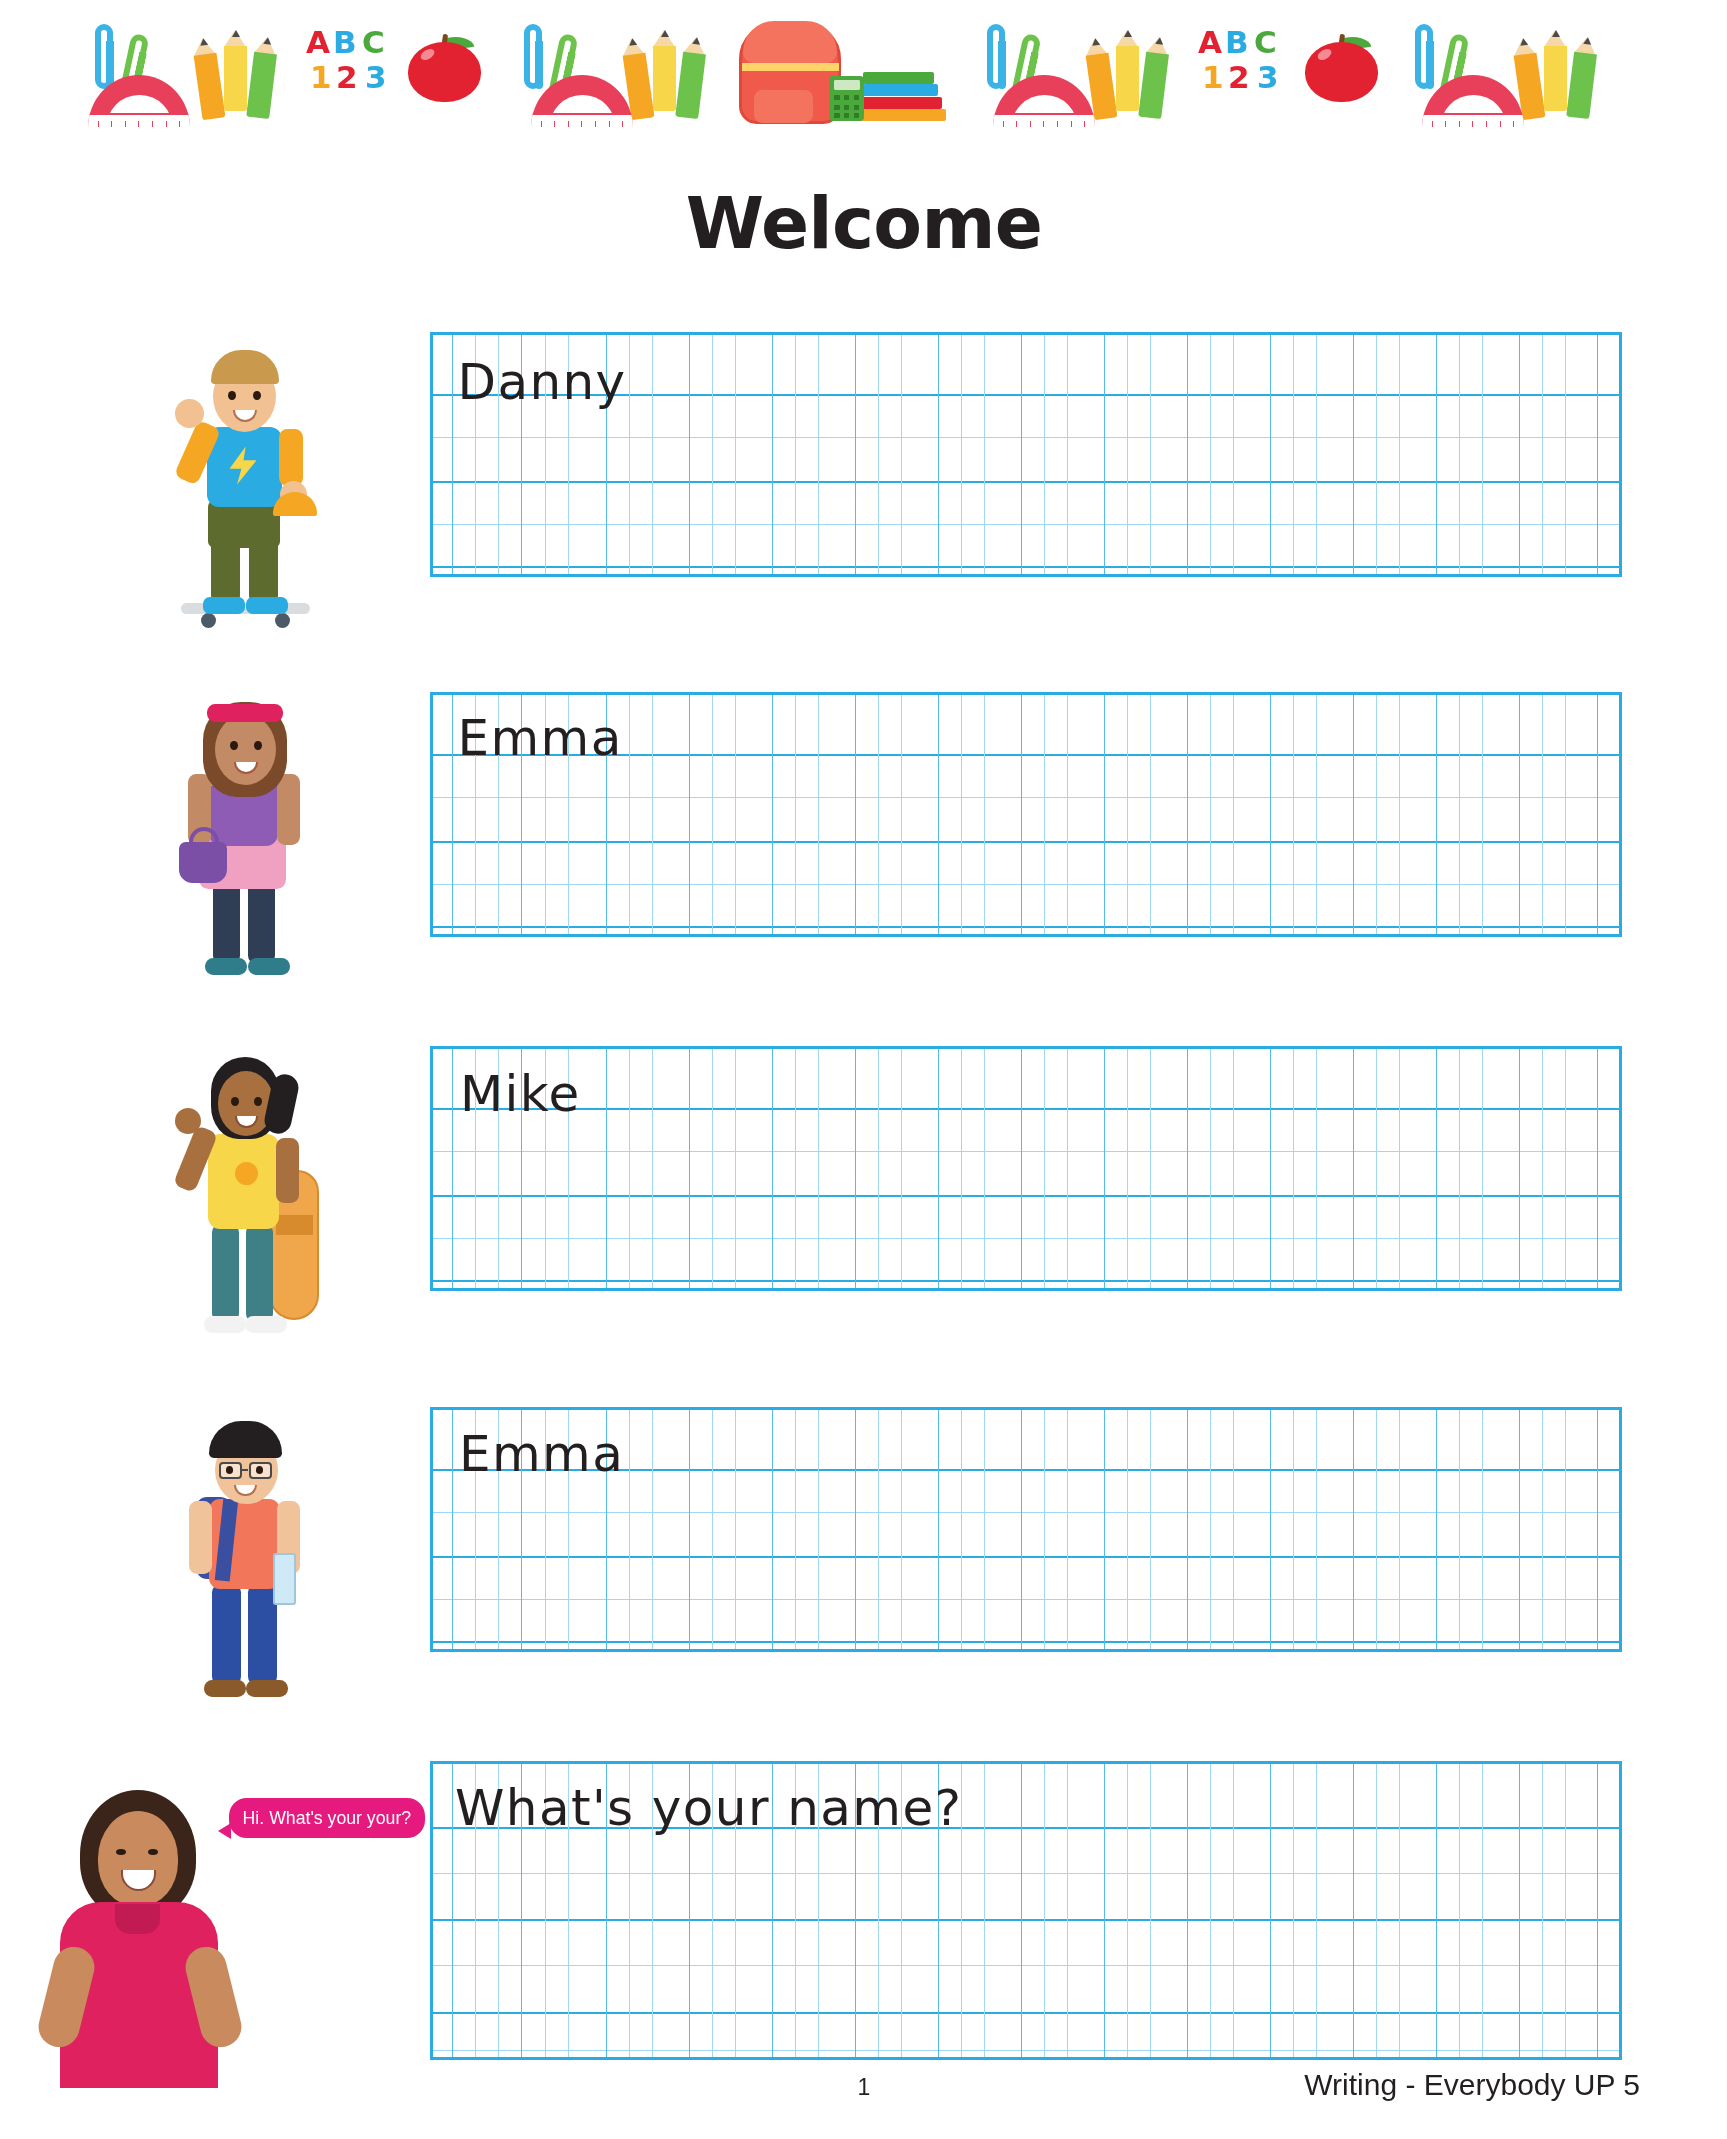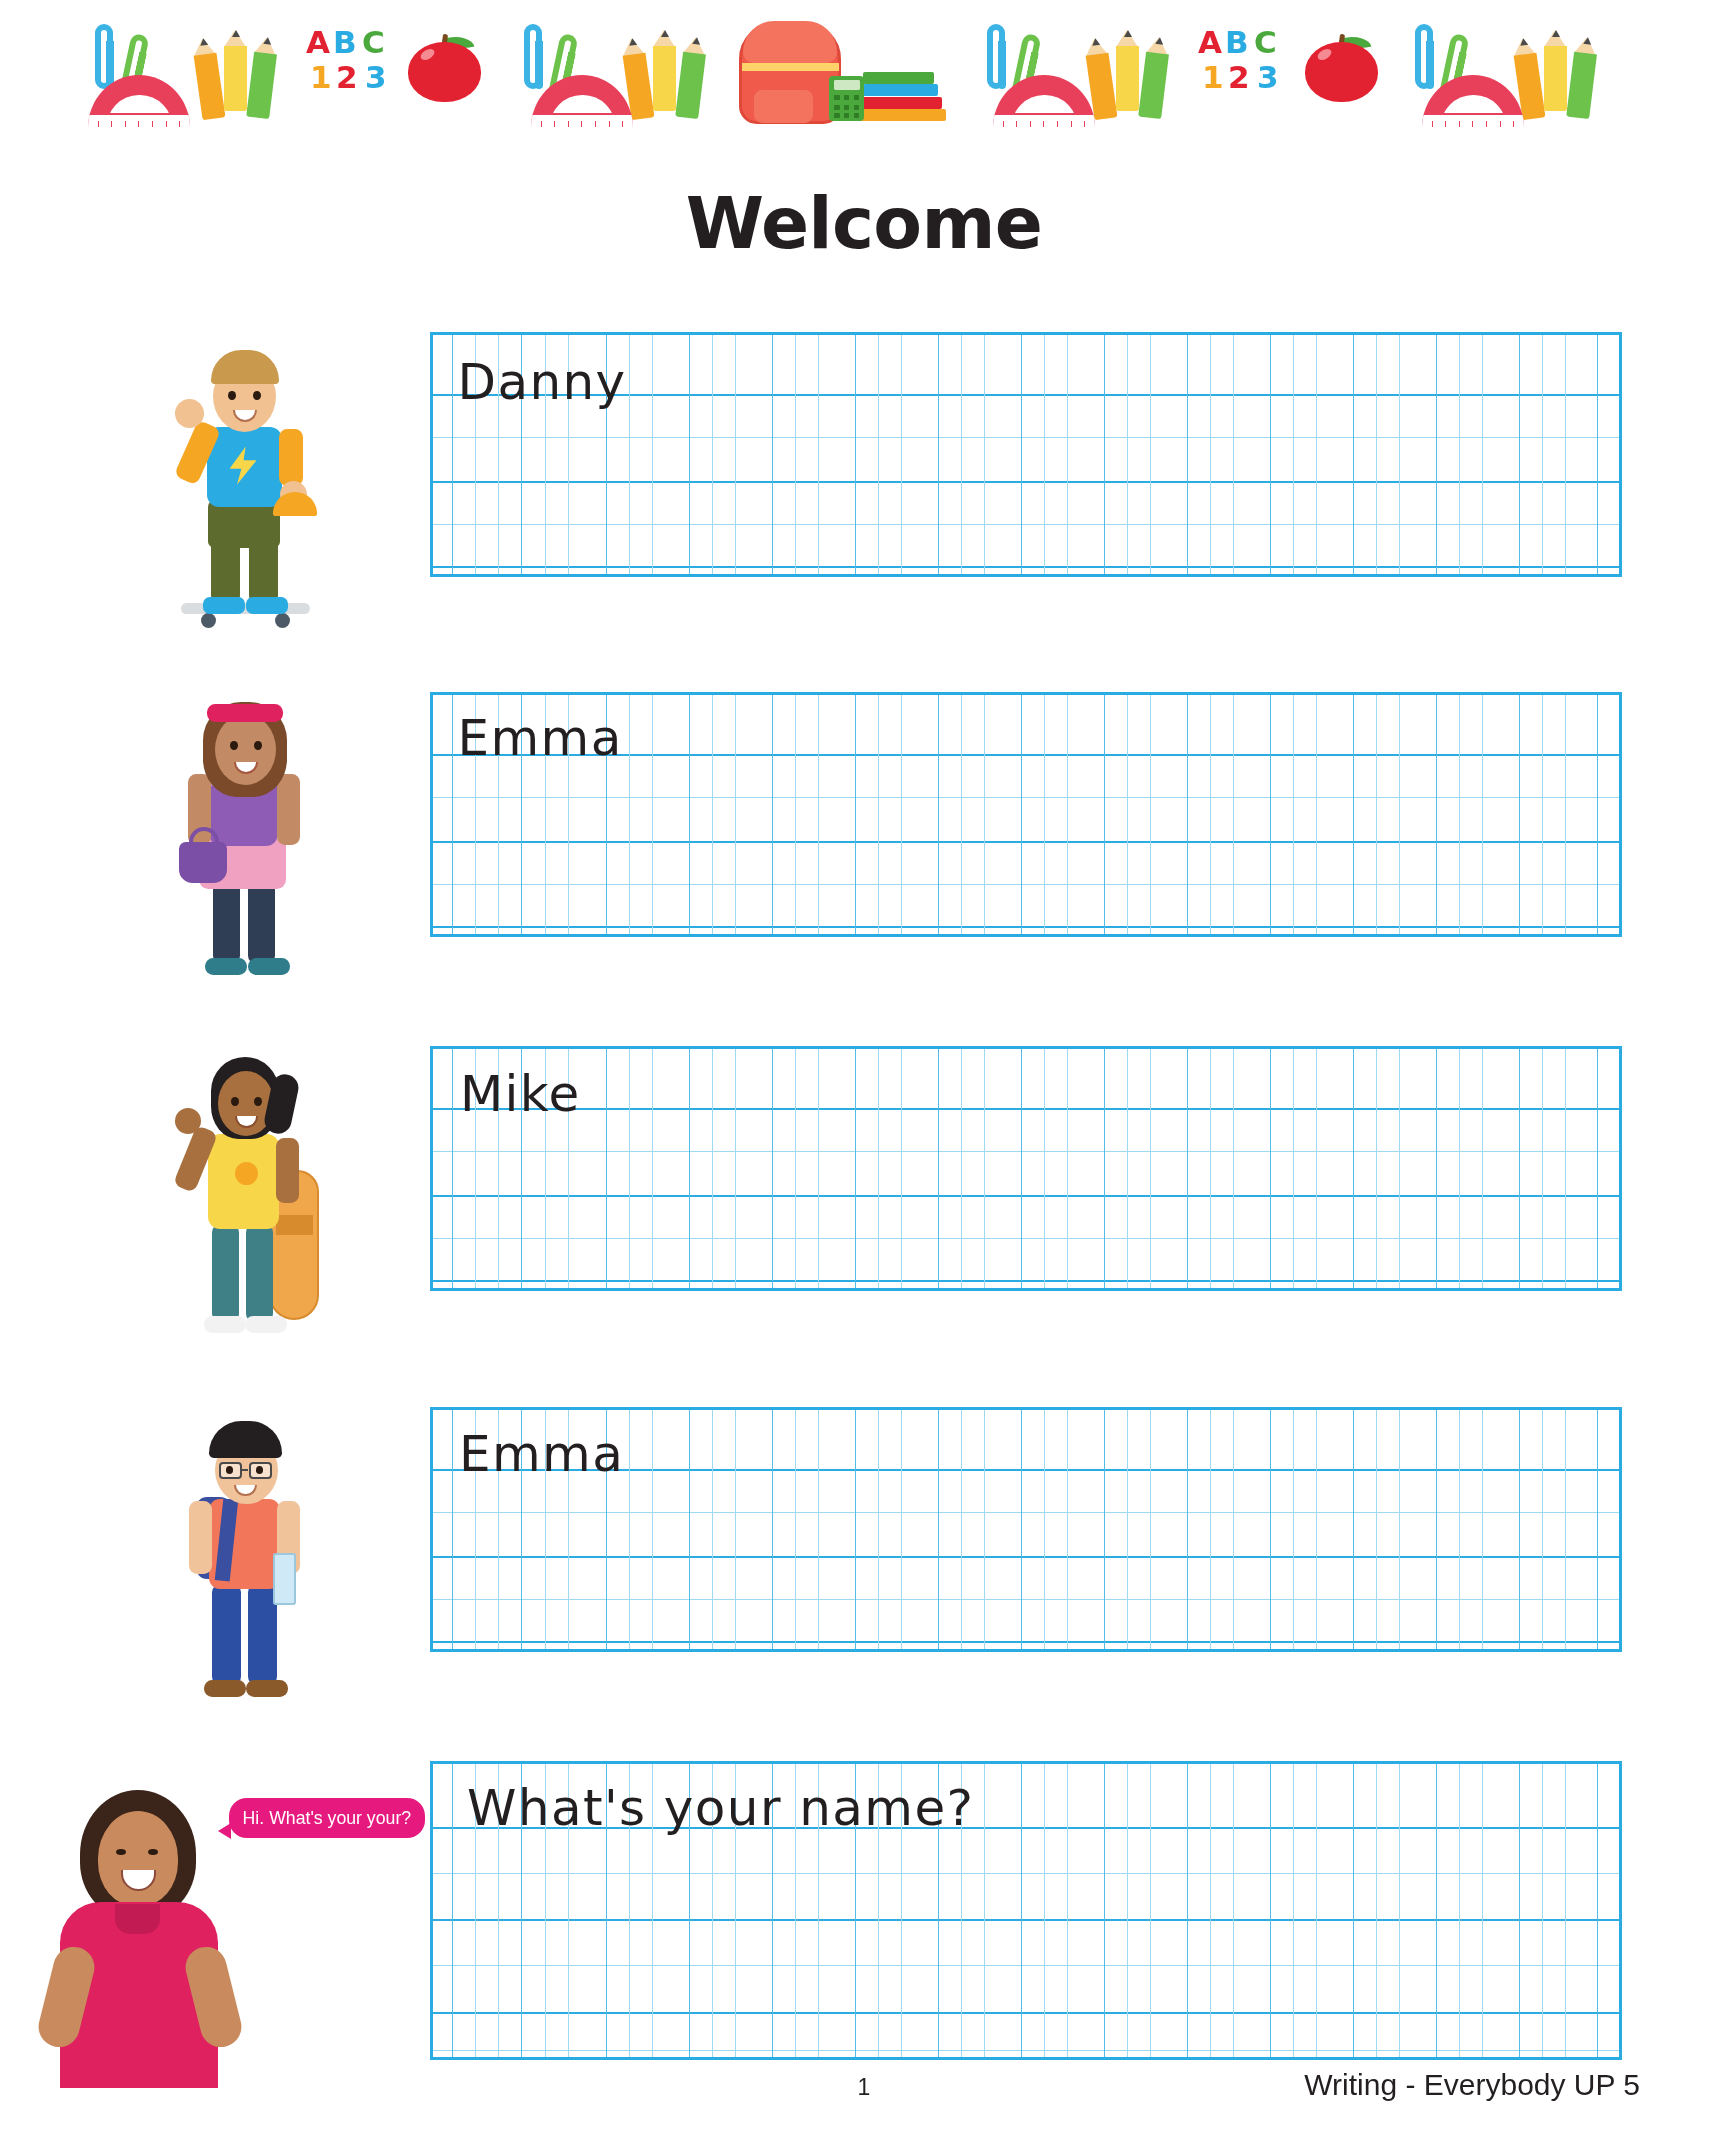--- a/index.html
+++ b/index.html
@@ -926,19 +926,19 @@
       <div class="vline" style="left:943px;"></div>
         <div class="vline" style="left:966px;"></div>
       <div class="vline major" style="left:1003px;"></div>
         <div class="vline" style="left:1026px;"></div>
       <div class="vline" style="left:1049px;"></div>
         <div class="vline major" style="left:1086px;"></div>
       <div class="vline" style="left:1109px;"></div>
         <div class="vline" style="left:1132px;"></div>
       <div class="vline major" style="left:1164px;"></div>
     </div>
-    <div class="hand-word" style="left:34px;top:15px;">What's your name?</div>
+    <div class="hand-word" style="left:22px;top:15px;">What's your name?</div>
   </div>
 </div>
 
 <div class="page-num">1</div>
 <div class="footer-right">Writing - Everybody UP 5</div>
 
 
 </body></html>

